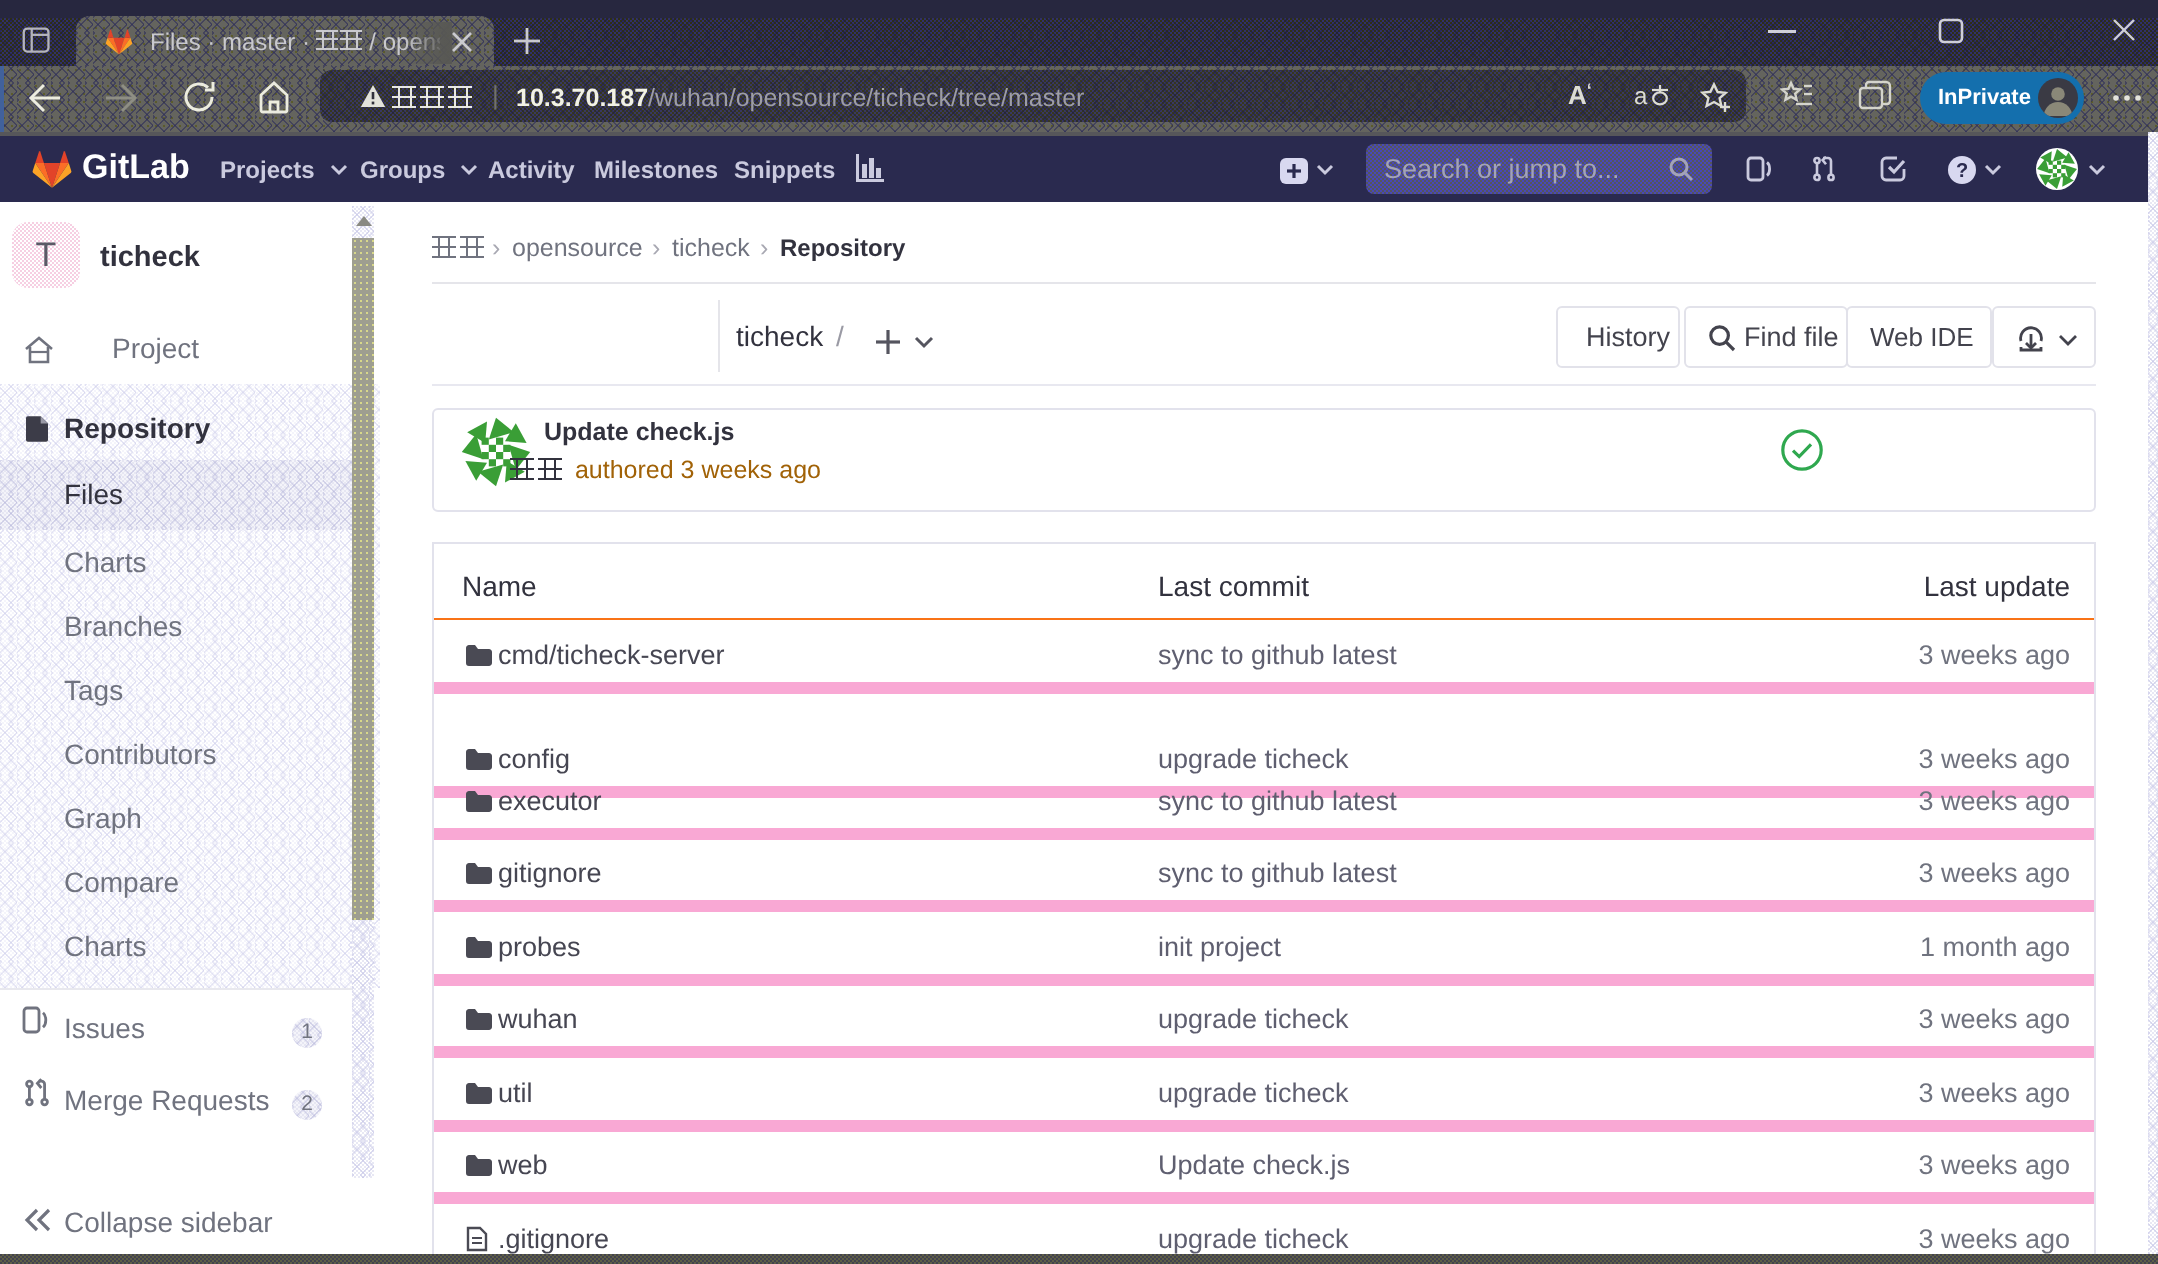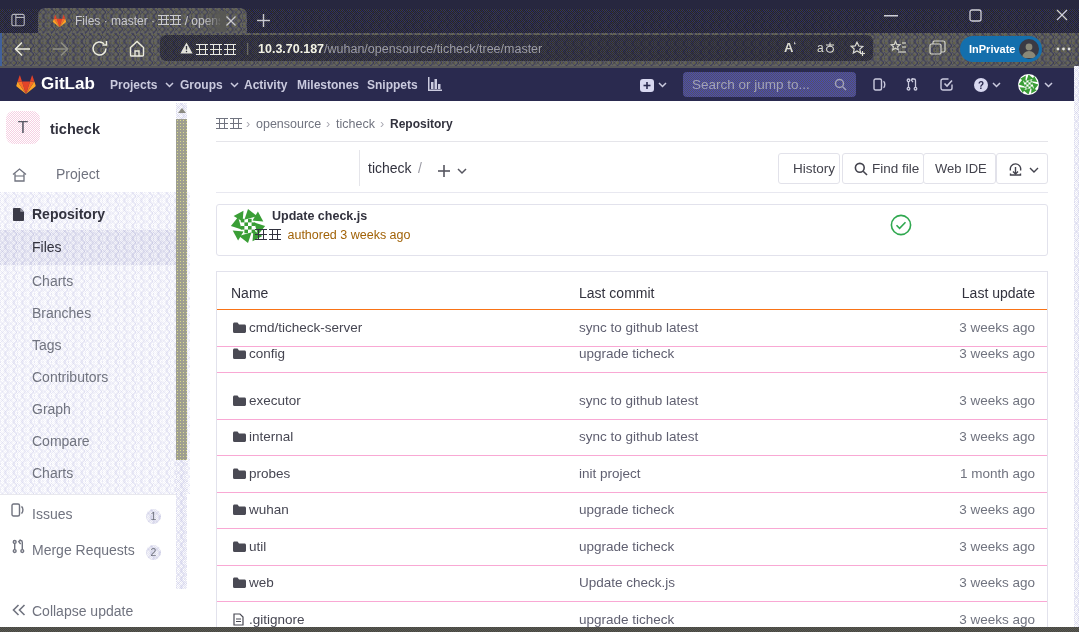--- a/index.html
+++ b/index.html
@@ -50,21 +50,21 @@
 .btxt{position:absolute;top:7px;font-size:13.5px;color:#43434d;white-space:nowrap;}
 #commitbox{position:absolute;left:26px;top:103px;width:832px;height:52px;border:1px solid #e2e2ec;border-radius:3px;box-sizing:border-box;}
 #ctitle{position:absolute;left:55px;top:4px;font-size:12.5px;font-weight:bold;color:#32323e;}
 #cmeta{position:absolute;left:38px;top:23px;font-size:12.5px;color:#a16207;}
 #hashgrp{position:absolute;left:711px;top:2px;width:106px;height:31px;}
 #hashbox{position:absolute;left:0;top:0;width:73px;height:31px;border:1px solid #dcdce8;box-sizing:border-box;border-radius:3px 0 0 3px;text-align:center;}
 #hashbox span{font-family:"Liberation Mono",monospace;font-size:13px;color:#32323e;line-height:29px;}
 #copybox{position:absolute;left:72px;top:0;width:34px;height:31px;border:1px solid #dcdce8;box-sizing:border-box;border-radius:0 3px 3px 0;}
 
 #ftable{position:absolute;left:26px;top:170px;width:832px;height:361px;border:1px solid #e2e2ec;border-bottom:none;box-sizing:border-box;}
-.trow{position:absolute;left:0;width:830px;height:37px;border-bottom:1px solid #f9a8d4;box-sizing:border-box;}
+.trow{position:absolute;left:0;width:830px;height:37px;border-bottom:6px solid #f9a8d4;box-sizing:border-box;}
 .fname{position:absolute;left:32px;top:10px;font-size:13.5px;color:#464652;}
 .fmsg{position:absolute;left:362px;top:10px;font-size:13.5px;color:#5f5f70;}
 .fdate{position:absolute;right:12px;top:10px;font-size:13.5px;color:#70737f;}
 .ficon{position:absolute;left:15px;top:12px;}
 
 #pagescroll{left:1074px;top:66px;width:5px;height:561px;}
 #bottomedge{left:0;top:627px;width:1079px;height:5px;}
 svg{display:block;}
 .cjkbox,.cjkbox2{display:inline-block;position:relative;width:11px;height:10px;}
 .cjkbox2{width:12px;height:11px;vertical-align:-1px;}
@@ -326,21 +326,21 @@
       <line x1="2.5" y1="3.6" x2="2.5" y2="9.4"></line>
       <path d="M6.8 1h1.2a1.5 1.5 0 0 1 1.5 1.5v6.9"></path>
       <path d="M8 3.4 6.2 1.2 8 -0.6" transform="translate(0,0.8)"></path>
     </svg>
   <div class="sbitem" style="top:441px;">Merge Requests</div>
   <div class="badge tx-lavd" style="top:444px;">2</div>
   <svg class="abs" style="left:12px;top:503px" width="14" height="12" viewBox="0 0 14 12" fill="none" stroke="#70737f" stroke-width="1.6">
       <path d="M6.5 1 1.5 6l5 5"></path>
       <path d="M12.5 1 7.5 6l5 5"></path>
     </svg>
-  <div class="sbitem" style="top:502px;">Collapse update</div>
+  <div class="sbitem" style="top:502px;">Collapse sidebar</div>
 
   <div class="abs tx-track" style="left:176px;top:2px;width:11px;height:486px;"></div>
   <svg class="abs" style="left:178px;top:7px" width="8" height="5" viewBox="0 0 8 5" fill="#8a8a82">
       <path d="M4 0 8 5H0z"></path>
     </svg>
   <div class="abs" style="left:176px;top:18px;width:11px;height:341px;background:#9e9e90;background-image:radial-gradient(#d8d88a 30%,transparent 34%);background-size:3px 3px;"></div>
 </div>
 <div id="main" class="abs">
 
   <div class="crumb" style="left:26px;"><span class="cjkbox2"></span><span class="cjkbox2" style="margin-left:2px;"></span></div>
@@ -430,41 +430,41 @@
       <div class="fdate" style="top:13px;color:#32323e;font-size:14px;">Last update</div>
     </div>
     <div class="trow" style="top:38px;">
         <svg class="ficon" width="13" height="11" viewBox="0 0 13 11">
           <path d="M0 2c0-.8.7-1.5 1.5-1.5h3L6 2.5h5.5c.8 0 1.5.7 1.5 1.5v5.5c0 .8-.7 1.5-1.5 1.5h-10A1.5 1.5 0 0 1 0 9.5z" fill="#4a4a54"></path>
         </svg>
         <div class="fname">cmd/ticheck-server</div>
         <div class="fmsg">sync to github latest</div>
         <div class="fdate">3 weeks ago</div>
       </div>
-    <div class="trow" style="top:64px;height:37px;text-align:center;">
+    <div class="trow" style="top:90px;height:37px;text-align:center;">
         <svg class="ficon" width="13" height="11" viewBox="0 0 13 11">
           <path d="M0 2c0-.8.7-1.5 1.5-1.5h3L6 2.5h5.5c.8 0 1.5.7 1.5 1.5v5.5c0 .8-.7 1.5-1.5 1.5h-10A1.5 1.5 0 0 1 0 9.5z" fill="#4a4a54"></path>
         </svg>
         <div class="fname">config</div>
         <div class="fmsg">upgrade ticheck</div>
         <div class="fdate">3 weeks ago</div>
       </div>
     <div class="trow" style="top:111px;">
         <svg class="ficon" width="13" height="11" viewBox="0 0 13 11">
           <path d="M0 2c0-.8.7-1.5 1.5-1.5h3L6 2.5h5.5c.8 0 1.5.7 1.5 1.5v5.5c0 .8-.7 1.5-1.5 1.5h-10A1.5 1.5 0 0 1 0 9.5z" fill="#4a4a54"></path>
         </svg>
         <div class="fname">executor</div>
         <div class="fmsg">sync to github latest</div>
         <div class="fdate">3 weeks ago</div>
       </div>
     <div class="trow" style="top:147px;height:37px;">
         <svg class="ficon" width="13" height="11" viewBox="0 0 13 11">
           <path d="M0 2c0-.8.7-1.5 1.5-1.5h3L6 2.5h5.5c.8 0 1.5.7 1.5 1.5v5.5c0 .8-.7 1.5-1.5 1.5h-10A1.5 1.5 0 0 1 0 9.5z" fill="#4a4a54"></path>
         </svg>
-        <div class="fname">internal</div>
+        <div class="fname">gitignore</div>
         <div class="fmsg">sync to github latest</div>
         <div class="fdate">3 weeks ago</div>
       </div>
     <div class="trow" style="top:184px;">
         <svg class="ficon" width="13" height="11" viewBox="0 0 13 11">
           <path d="M0 2c0-.8.7-1.5 1.5-1.5h3L6 2.5h5.5c.8 0 1.5.7 1.5 1.5v5.5c0 .8-.7 1.5-1.5 1.5h-10A1.5 1.5 0 0 1 0 9.5z" fill="#4a4a54"></path>
         </svg>
         <div class="fname">probes</div>
         <div class="fmsg">init project</div>
         <div class="fdate">1 month ago</div>

